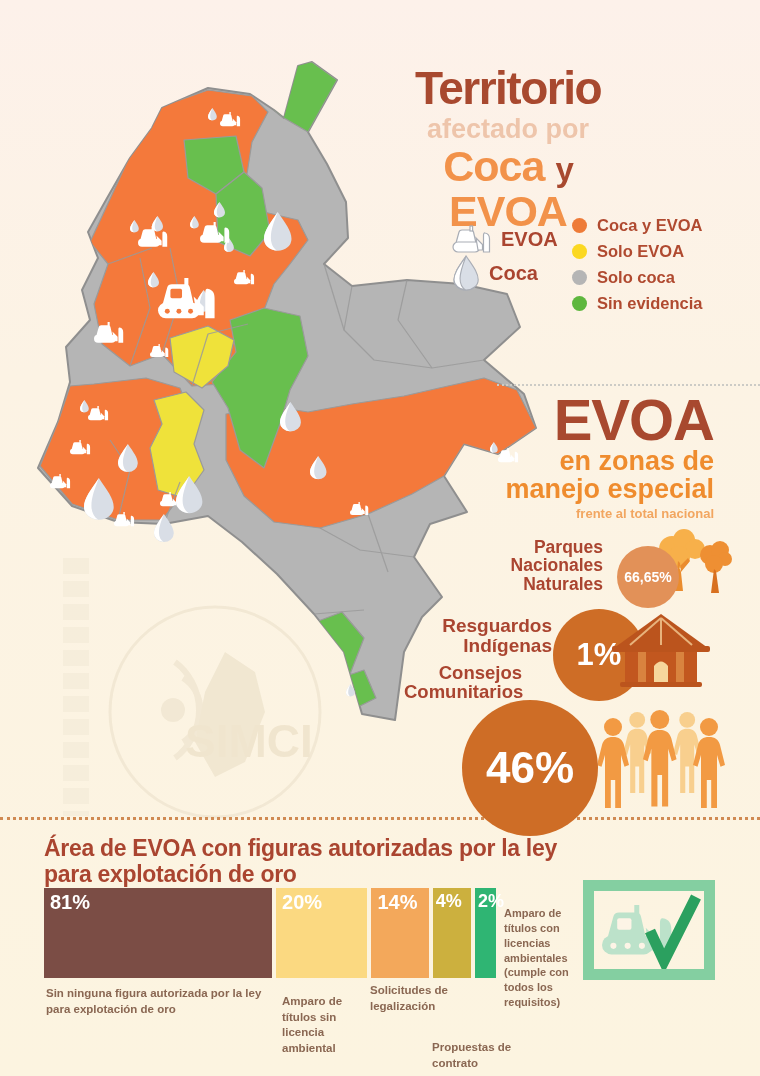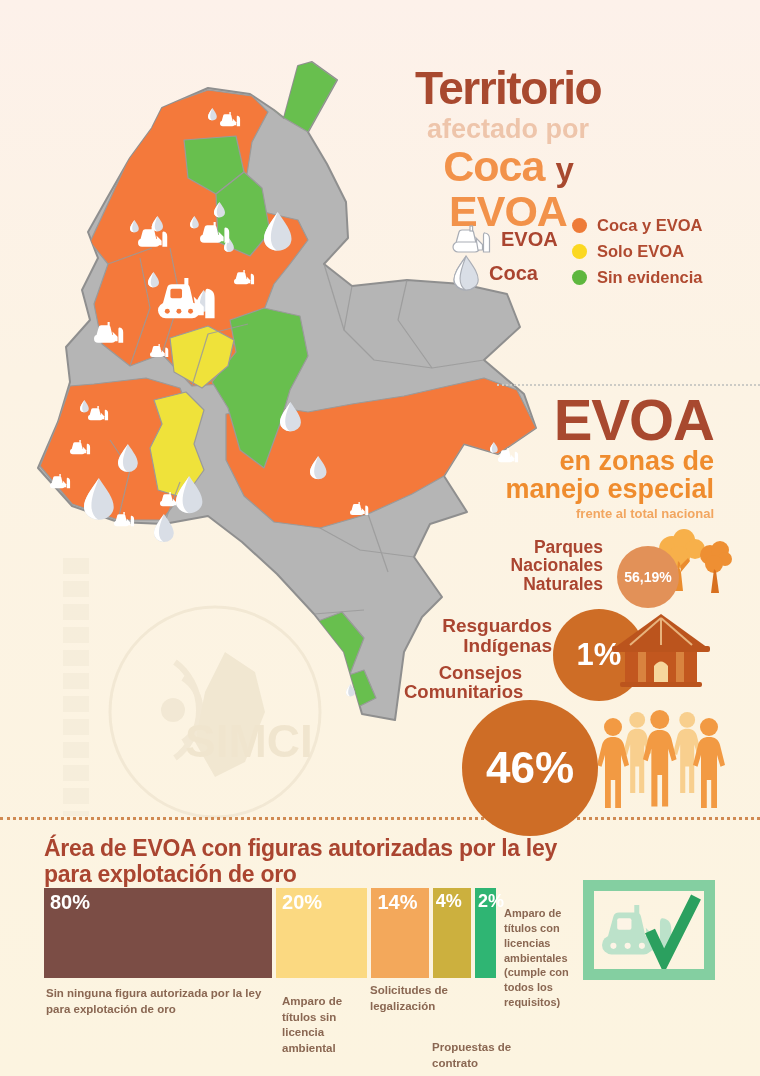--- a/index.html
+++ b/index.html
@@ -213,20 +213,24 @@
   <div class="color-legend">
     <div class="legrow">
       <span class="dot" style="background: rgb(238, 123, 56);"></span>
       <span>Coca y EVOA</span>
     </div>
     <div class="legrow">
       <span class="dot" style="background: rgb(251, 216, 34);"></span>
       <span>Solo EVOA</span>
     </div>
     <div class="legrow">
+      <span class="dot" style="background: rgb(181, 181, 181);"></span>
+      <span>Solo coca</span>
+    </div>
+    <div class="legrow">
       <span class="dot" style="background: rgb(94, 183, 62);"></span>
       <span>Sin evidencia</span>
     </div>
   </div>
 
   <div class="dotsep-gray"></div>
 
   <div class="evoa-sec">
     <div class="evoa-h">EVOA</div>
     <div class="evoa-s1">en zonas de</div>
@@ -245,21 +249,21 @@
     <path d="M26,34 L23,64 L31,64 L28,36 Z M27,40 L36,31 L38,34 L29,45 Z" fill="#ea8c2e"></path>
     <g fill="#ee8f33">
       <circle cx="58" cy="28" r="10"></circle>
         <circle cx="68" cy="23" r="9"></circle>
         <circle cx="73" cy="32" r="7"></circle>
         <circle cx="62" cy="37" r="9"></circle>
     </g>
     <path d="M62,42 L59,66 L67,66 L64,44 Z" fill="#d8701f"></path>
   </svg>
   <div class="circle c-pnn" style="background: rgb(226, 145, 88);">
-    <span>56,19%</span>
+    <span>66,65%</span>
   </div>
 
   <div class="stat-label lbl-ri">Resguardos Indígenas</div>
   <div class="circle c-ri" style="background: rgb(206, 109, 38);">
     <span>1%</span>
   </div>
   <svg class="abs svg-hut" width="100" height="80" viewBox="0 0 100 80">
     <path d="M49,2 L96,36 L2,36 Z" fill="#bb541d"></path>
     <g stroke="#e8b37c" stroke-width="2" fill="none">
       <path d="M49,6 L18,33"></path>
@@ -294,21 +298,21 @@
 
   <div class="dotsep-orange"></div>
 
   <div class="bottom-title">
     <div>Área de EVOA con figuras autorizadas por la ley</div>
     <div>para explotación de oro</div>
   </div>
 
   <div class="bar">
     <div class="seg seg-0" style="background: rgb(123, 77, 69);">
-        <span class="pct">80%</span>
+        <span class="pct">81%</span>
       </div>
     <div class="seg seg-1" style="background: rgb(251, 217, 129);">
         <span class="pct">20%</span>
       </div>
     <div class="seg seg-2" style="background: rgb(243, 168, 91);">
         <span class="pct">14%</span>
       </div>
     <div class="seg seg-3" style="background: rgb(204, 176, 62);">
         <span class="pct">4%</span>
       </div>

